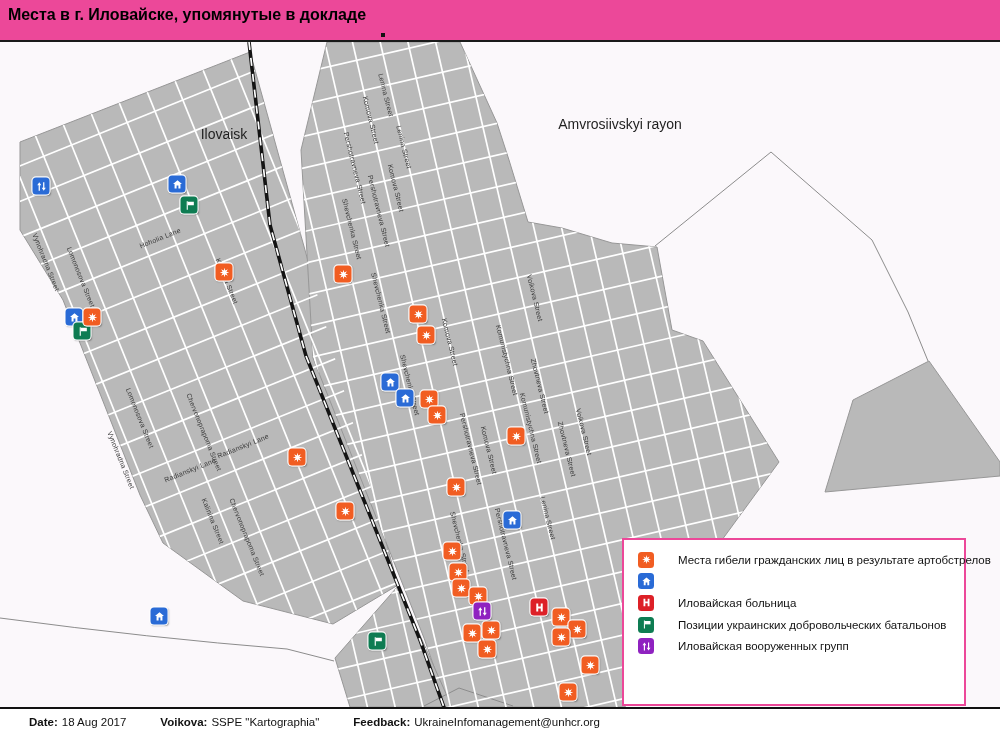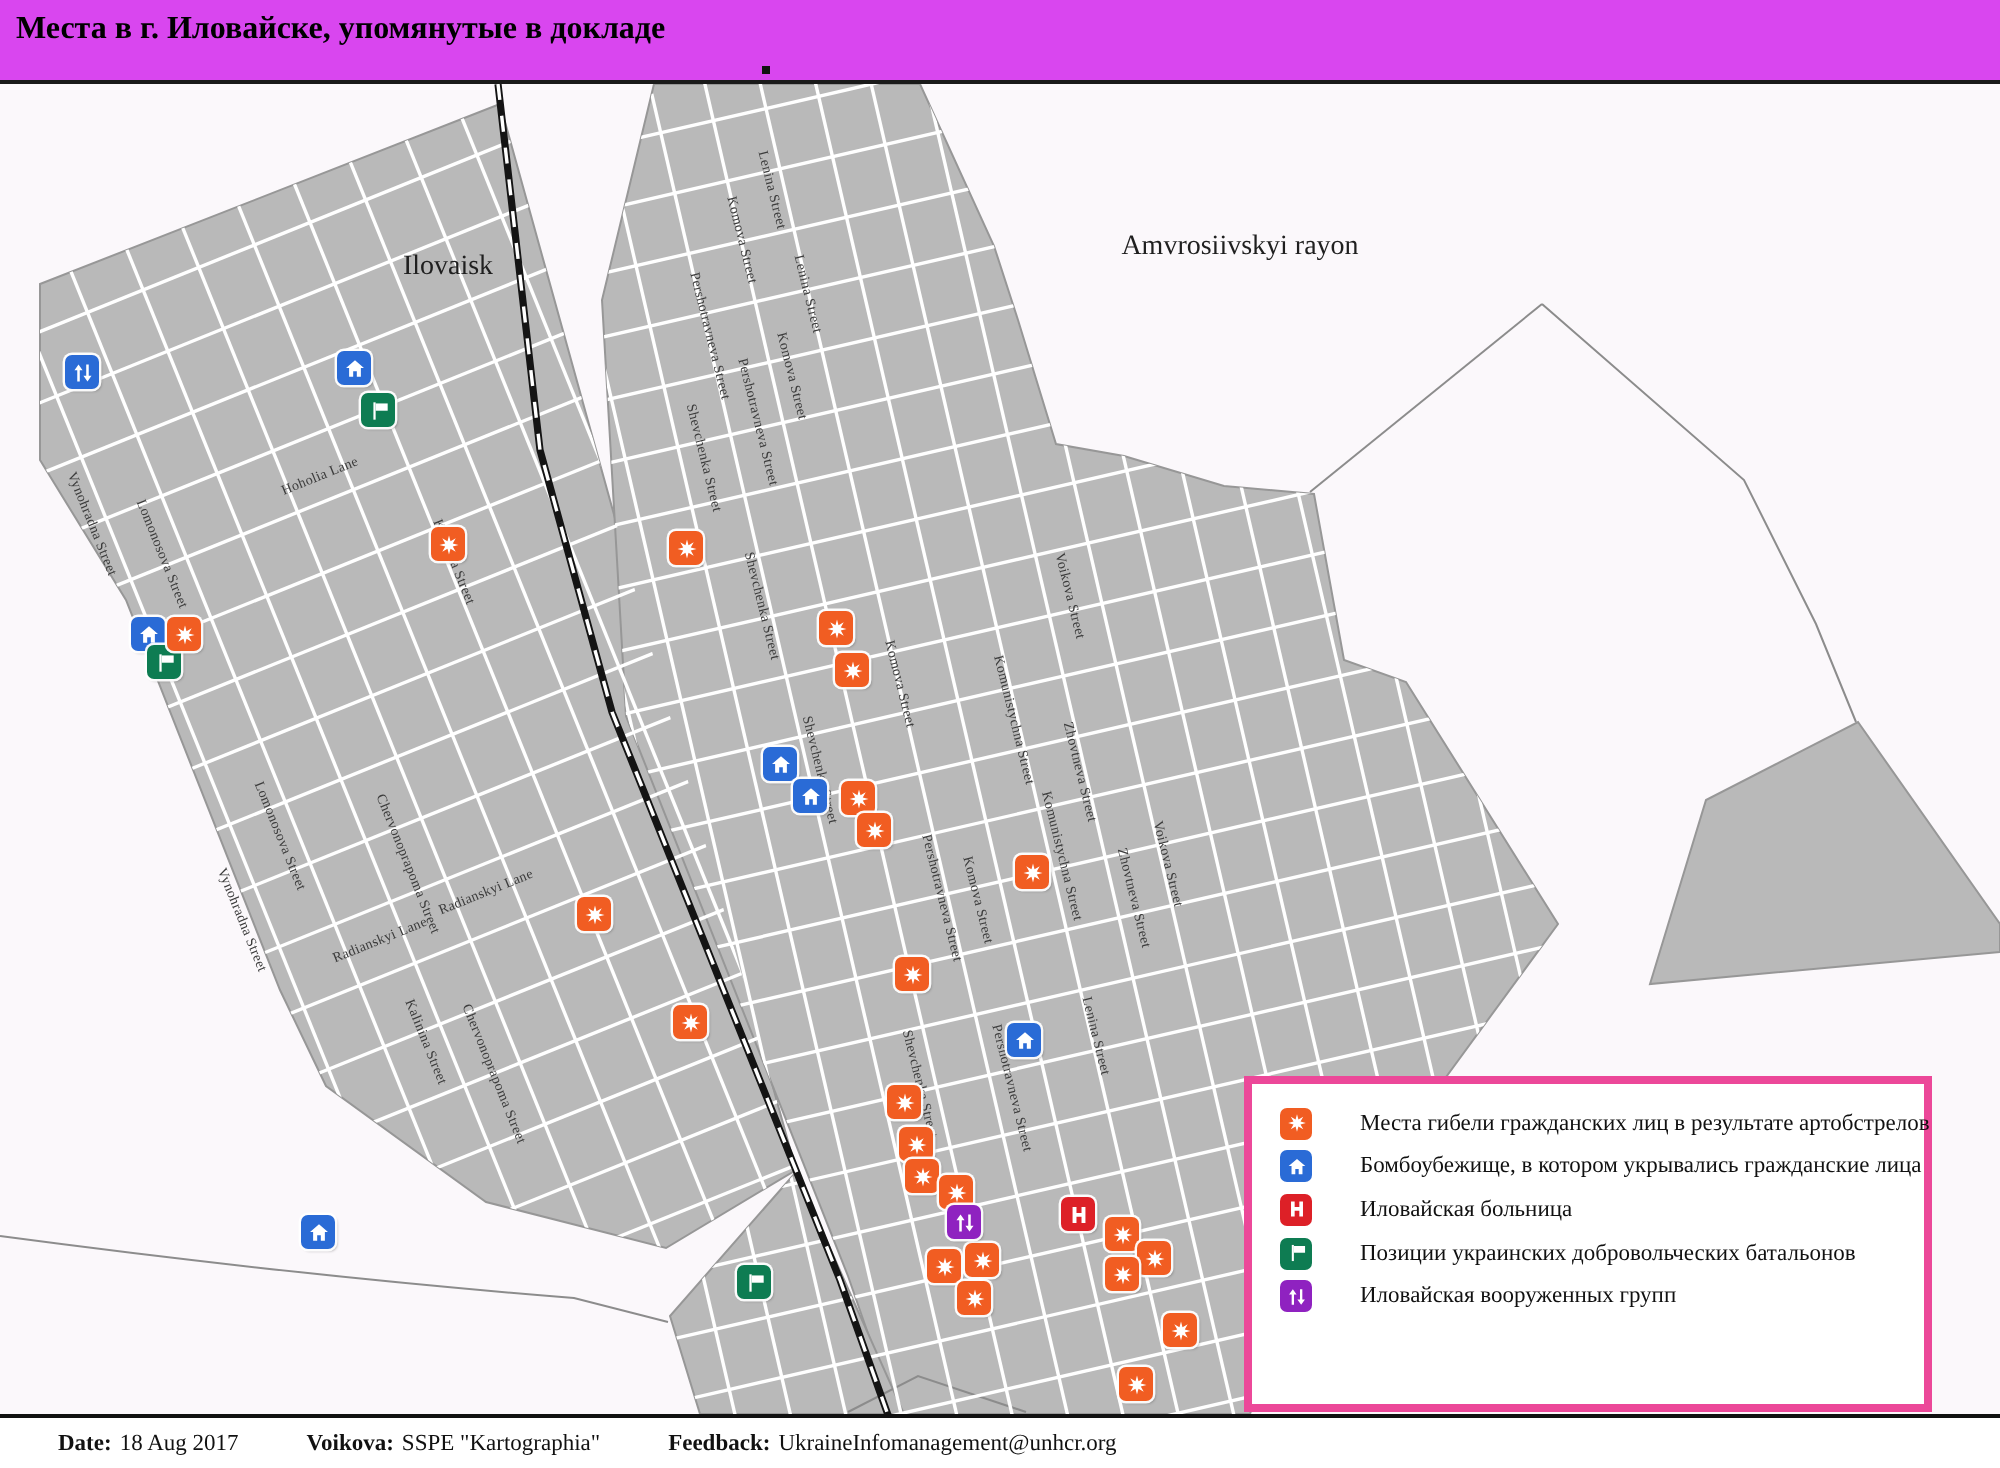--- a/index.html
+++ b/index.html
@@ -1,33 +1,33 @@
 <!DOCTYPE html>
 <html><head>
 <meta charset="utf-8">
 <style>
   html,body{margin:0;padding:0;background:#fff;}
-  .stage{position:relative;width:1000px;height:734px;background:#d946ef;overflow:hidden;
-         font-family:Liberation Serif, serif;}
+  .stage{position:relative;width:1000px;height:734px;background:#ec4899;overflow:hidden;
+         font-family:Liberation Sans, sans-serif;}
   .title{position:absolute;left:8px;top:6px;font-size:16px;font-weight:bold;color:#000;}
   .hdr-dot{position:absolute;left:381px;top:33px;width:4px;height:4px;background:#111;}
   .map{position:absolute;left:0;top:40px;width:1000px;height:667px;background:#fbf8fb;
        border-top:2px solid #1a1a1a;box-sizing:border-box;overflow:hidden;}
   .map svg.base{position:absolute;left:0;top:0;}
   .layer{position:absolute;left:0;top:0;width:1000px;height:734px;pointer-events:none;}
   .street-label{position:absolute;font-size:7px;color:#3c3c3c;white-space:nowrap;
                 transform-origin:center;letter-spacing:.2px;}
   .area-label{position:absolute;font-size:14px;color:#1f1f1f;white-space:nowrap;
               transform:translate(-50%,-50%);}
   .marker{position:absolute;width:17px;height:17px;border-radius:3.5px;
           transform:translate(-50%,-50%);display:flex;align-items:center;justify-content:center;
           box-shadow:0 0 0 1.2px rgba(255,255,255,.95), 1px 1px 1.5px rgba(0,0,0,.35);}
   .marker svg{width:14px;height:14px;display:block;}
   .legend{position:absolute;left:622px;top:538px;width:344px;height:168px;background:#fff;
-          border:4px solid #ec4899;box-sizing:border-box;padding:9px 6px 0 14px;z-index:6;}
+          border:2px solid #ec4899;box-sizing:border-box;padding:9px 6px 0 14px;z-index:6;}
   .lrow{display:flex;align-items:center;height:21.6px;}
   .lrow .micon{position:static;transform:none;width:16px;height:16px;flex:0 0 16px;
                border-radius:3.5px;display:flex;align-items:center;justify-content:center;
                box-shadow:none;}
   .lrow .micon svg{width:13px;height:13px;}
   .llabel{margin-left:24px;font-size:11.5px;color:#111;white-space:nowrap;}
   .rail-sym{width:38px;height:5px;margin-left:-11px;flex:0 0 38px;border:1px solid #111;
             background:repeating-linear-gradient(90deg,#111 0 6px,#fff 6px 12px);}
   .footer{position:absolute;left:0;bottom:0;width:1000px;height:27px;background:#fff;
           border-top:2px solid #111;box-sizing:border-box;font-size:11.5px;color:#111;
@@ -409,21 +409,20 @@
           </svg>
         </span>
       <span class="llabel">Места гибели гражданских лиц в результате артобстрелов</span>
     </div>
     <div class="lrow">
       <span class="marker micon" style="background: rgb(42, 107, 214);">
           <svg viewBox="0 0 20 20">
             <use href="#sym-shelter"></use>
           </svg>
         </span>
-      <span class="llabel">Бомбоубежище, в котором укрывались гражданские лица</span>
     </div>
     <div class="lrow">
       <span class="marker micon" style="background: rgb(221, 32, 39);">
           <svg viewBox="0 0 20 20">
             <use href="#sym-hospital"></use>
           </svg>
         </span>
       <span class="llabel">Иловайская больница</span>
     </div>
     <div class="lrow">

